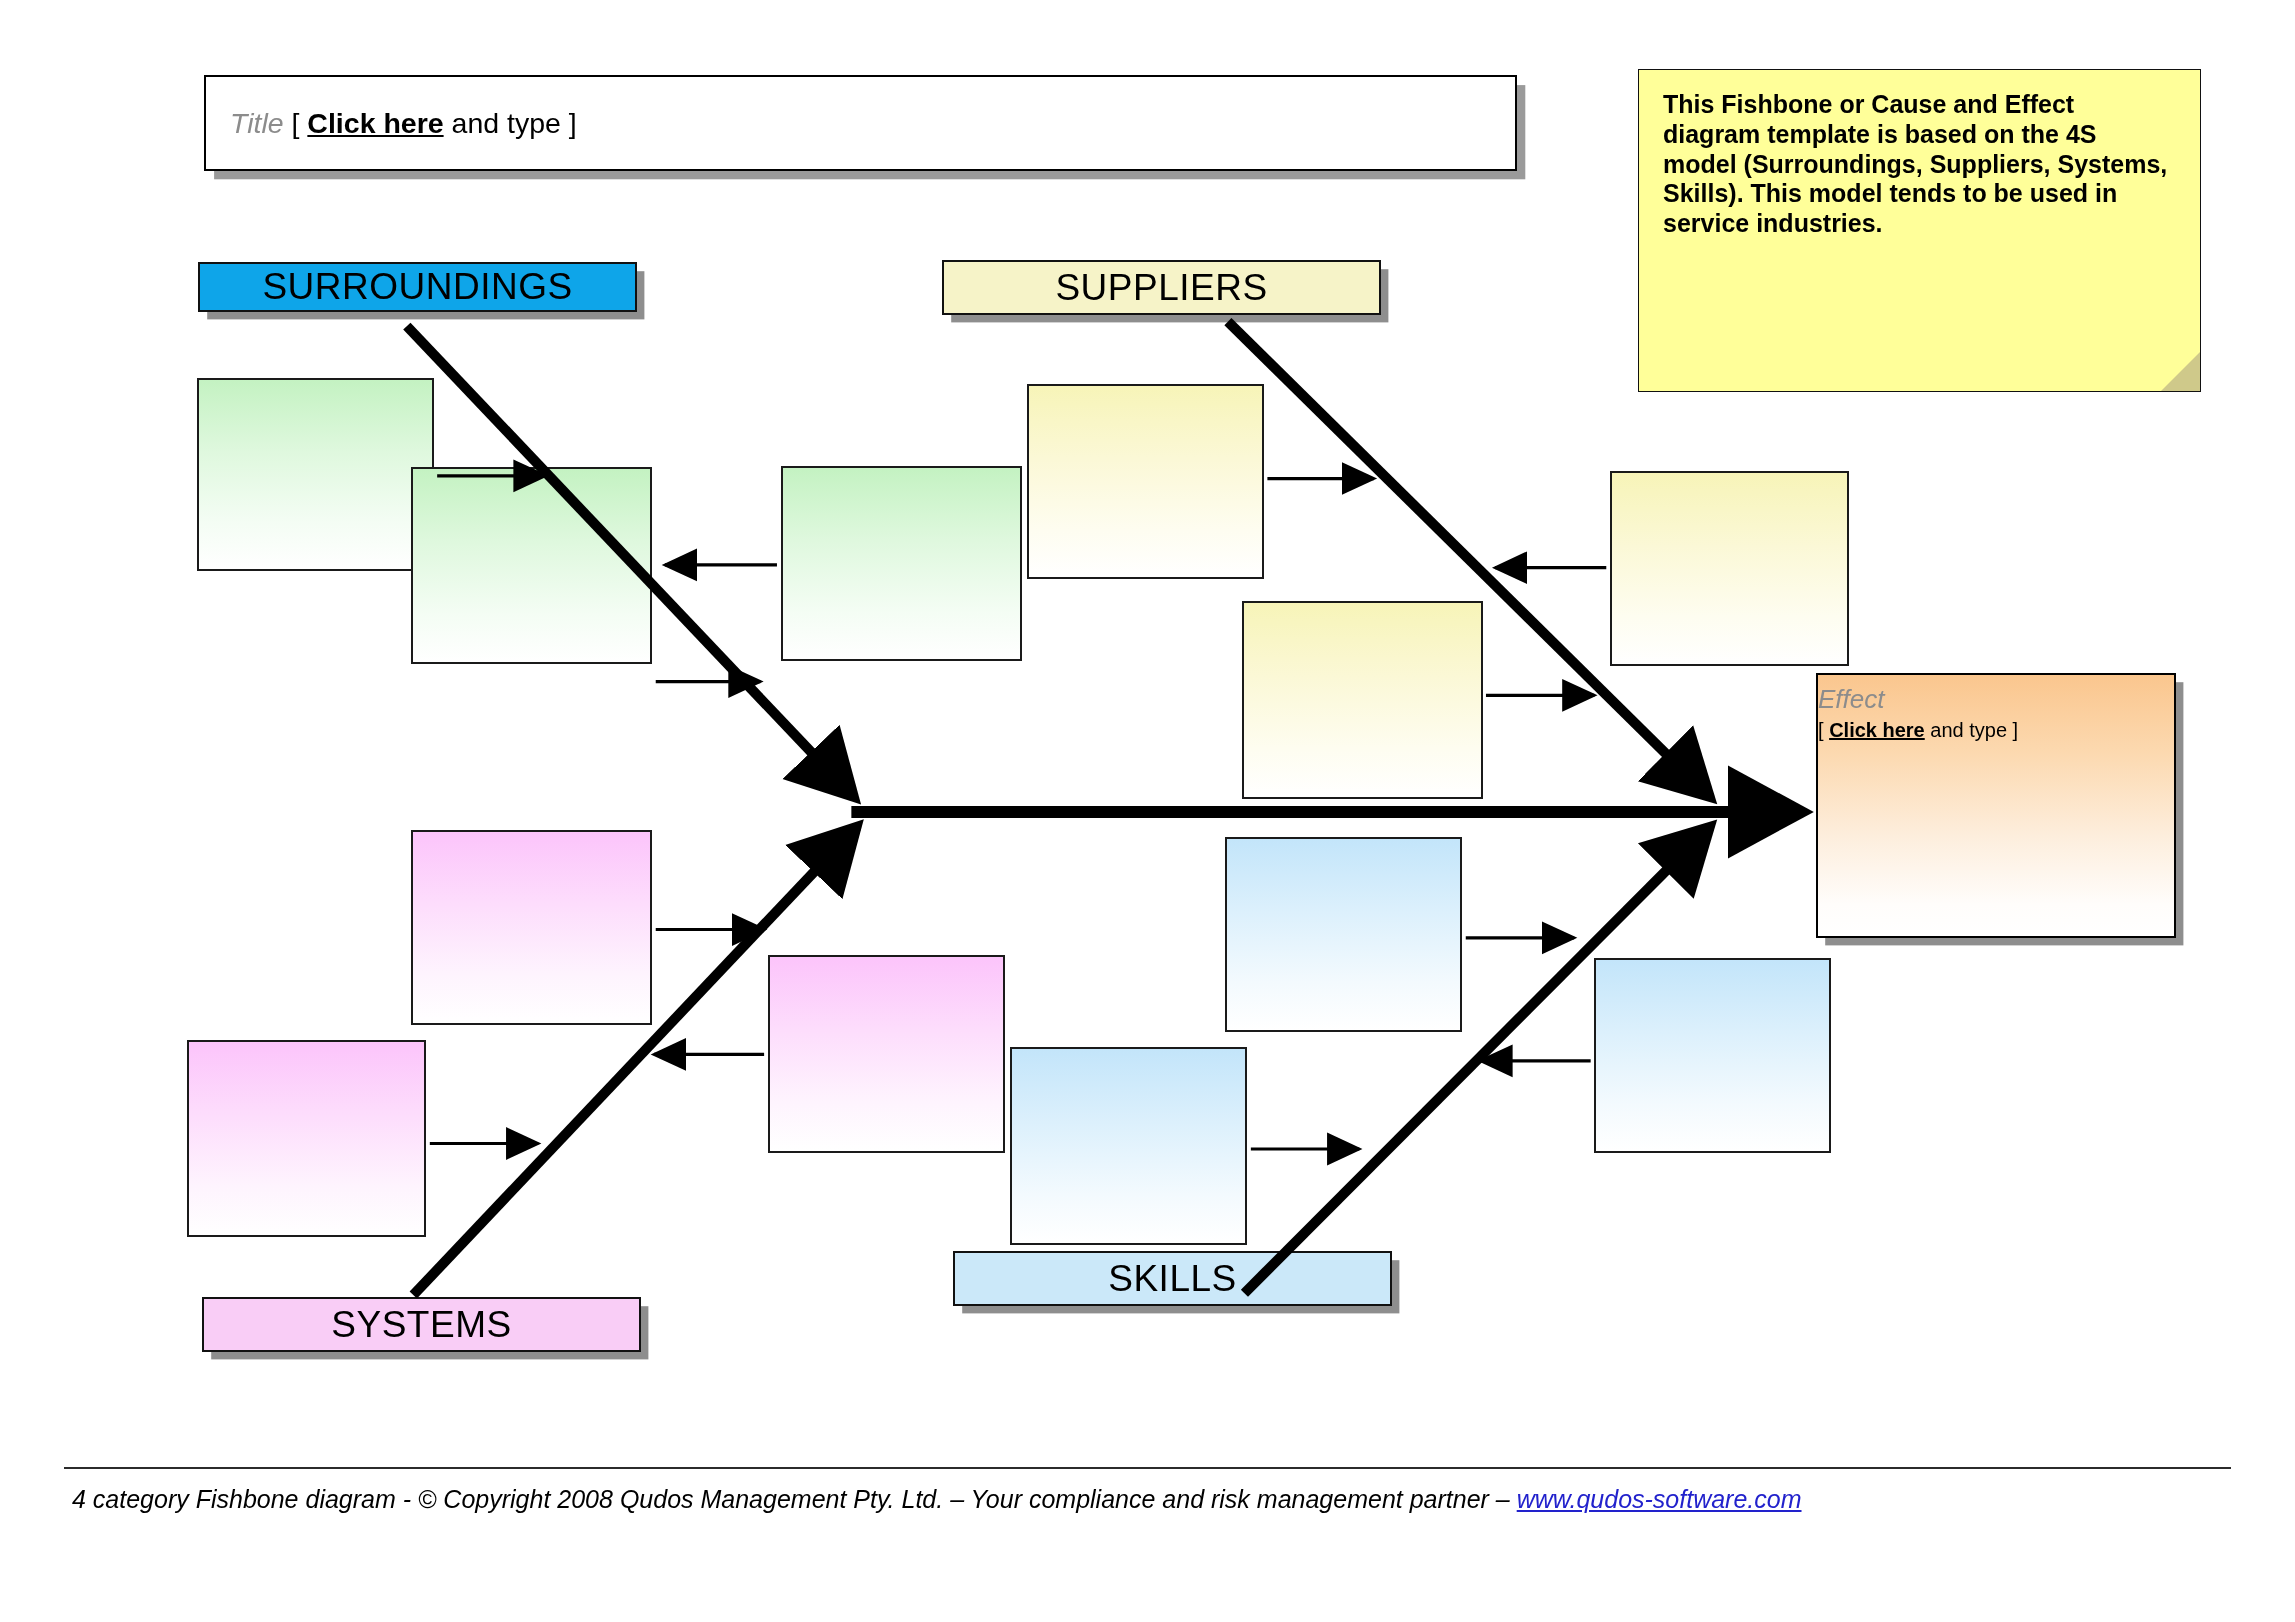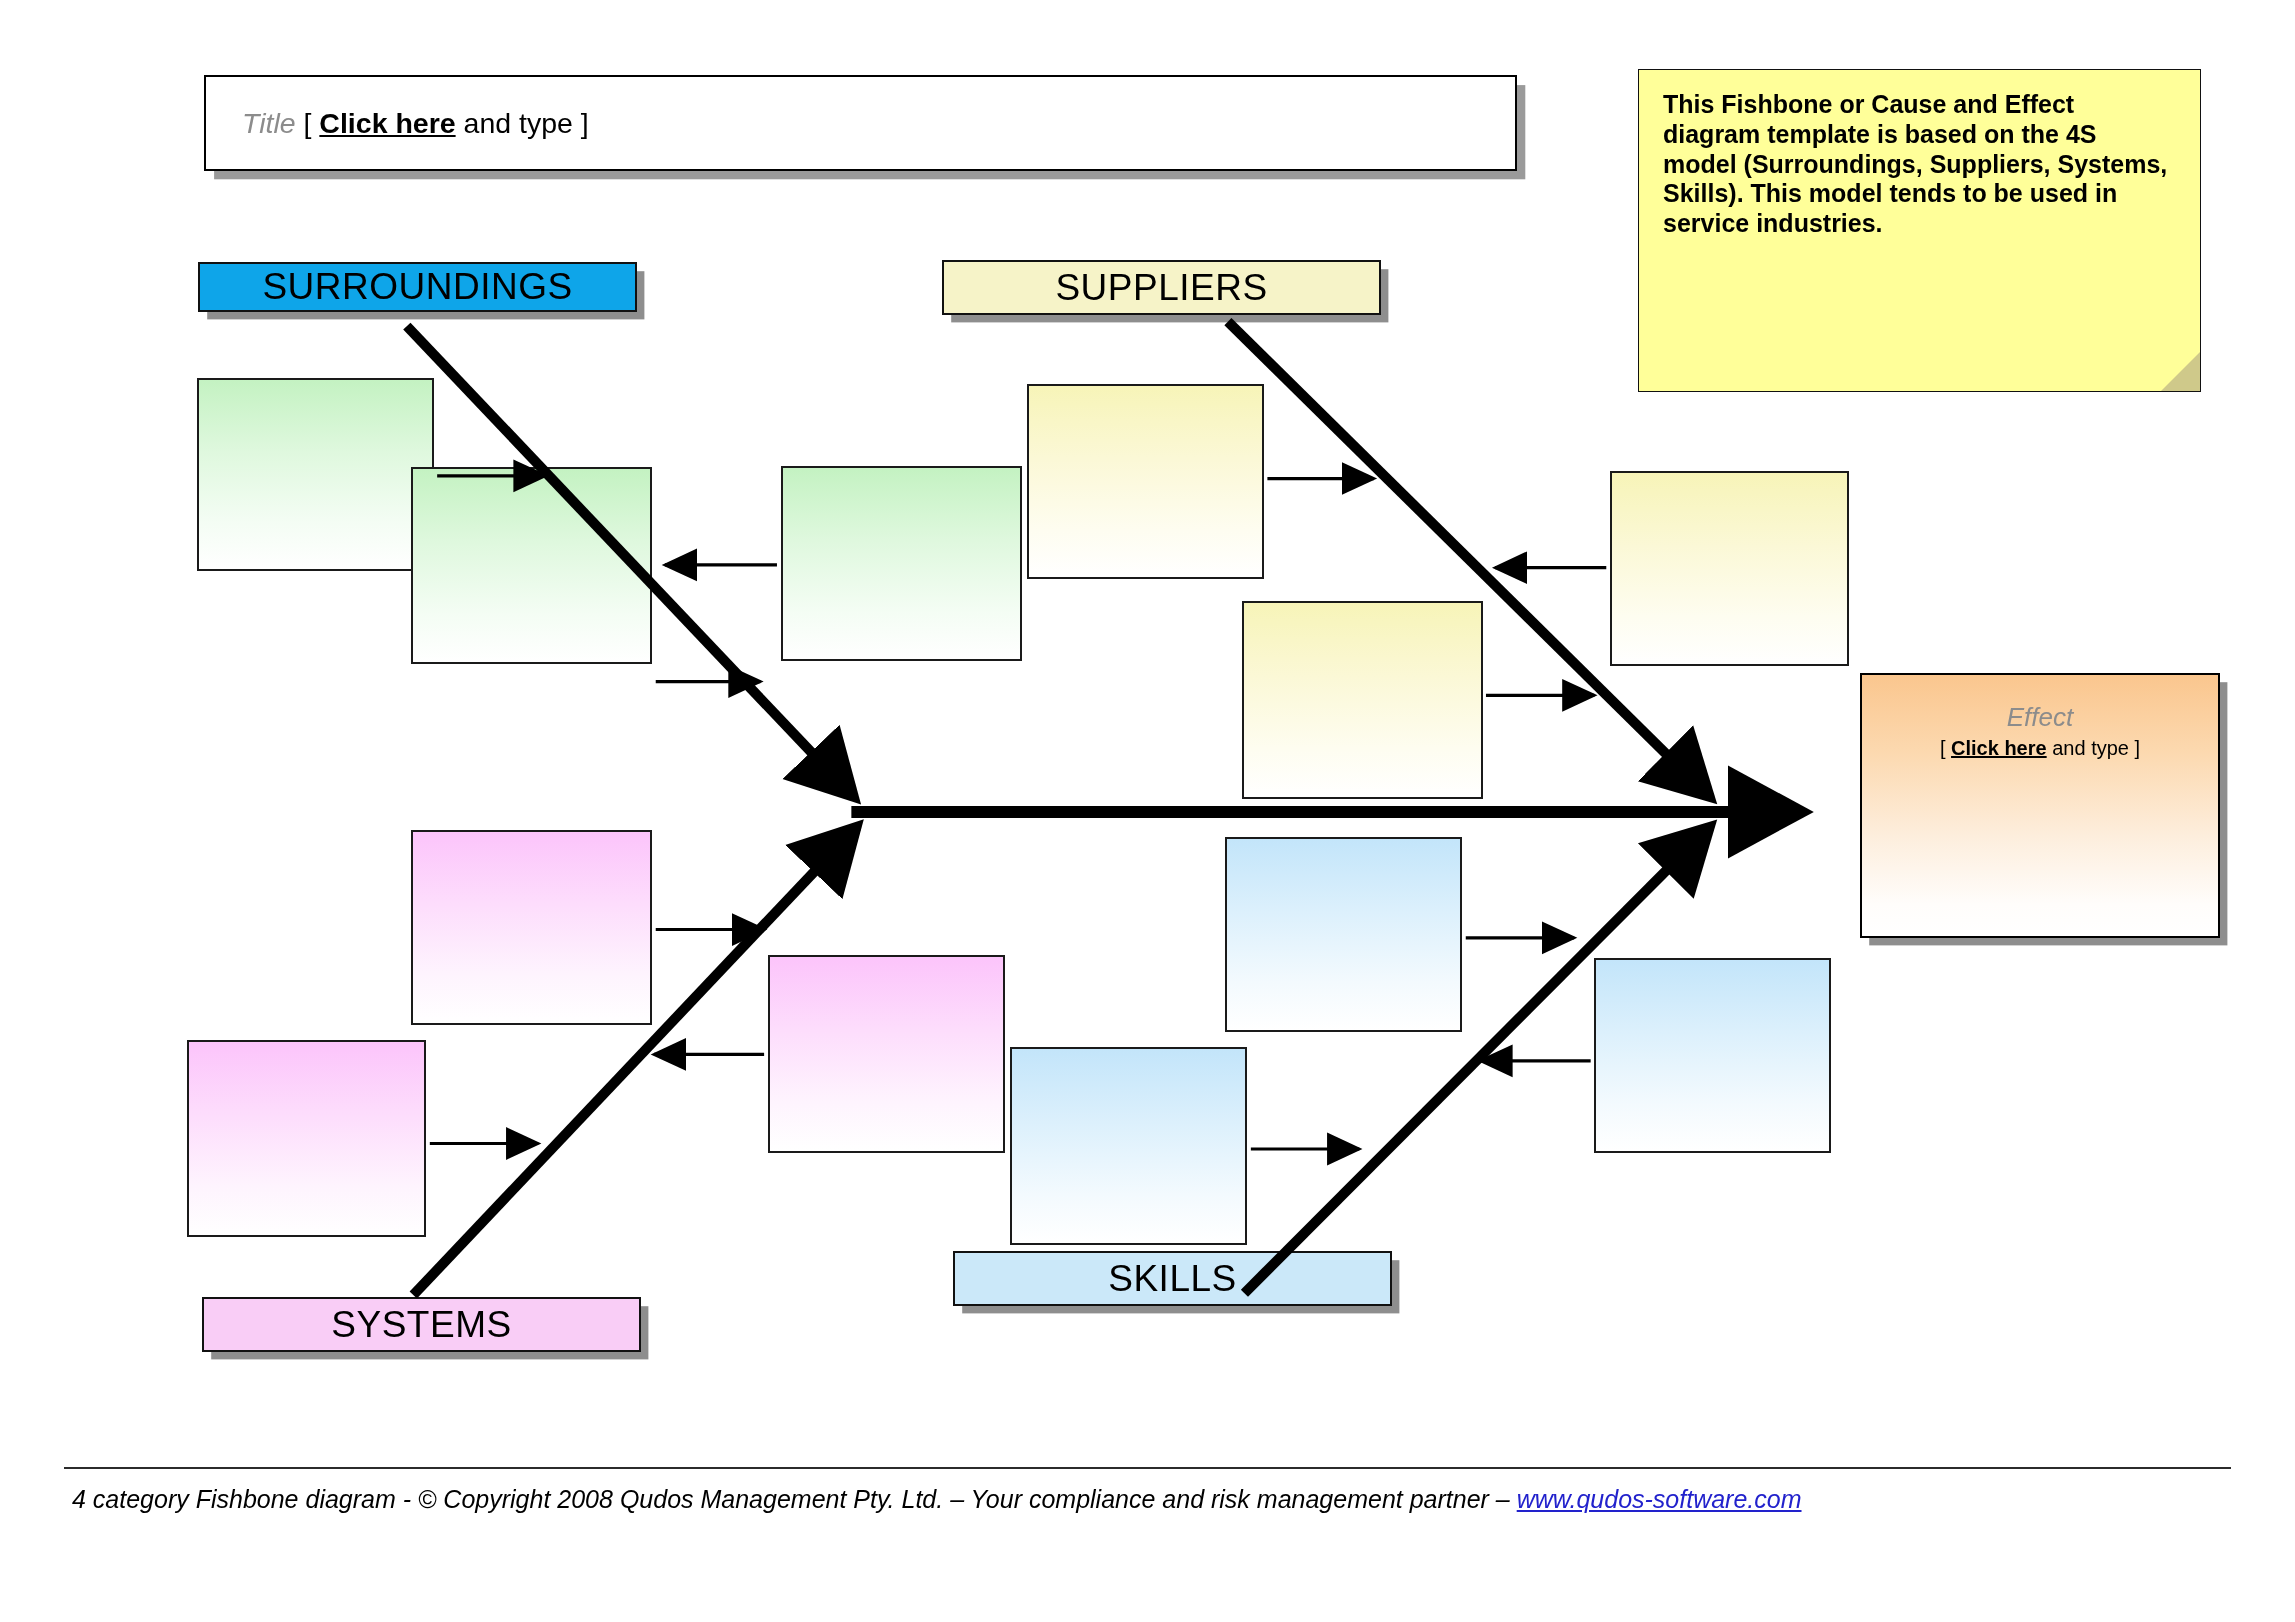--- a/index.html
+++ b/index.html
@@ -20,21 +20,21 @@
   
   #title-box {
     position: absolute;
     left: 204px; top: 75px;
     width: 1313px; height: 96px;
     background: #ffffff;
     border: 2.8px solid #000000;
     box-shadow: 9.2px 9.2px 0 -0.9px #9a9a9a;
     display: flex;
     align-items: center;
-    padding-left: 36px;
+    padding-left: 24px;
   }
   .title-text {
     font-size: 28.5px;
     color: #000000;
     white-space: nowrap;
   }
   .t-label { font-style: italic; color: #8c8c8c; }
   .t-click { font-weight: bold; text-decoration: underline; color: #000000; }
 
   
@@ -102,23 +102,22 @@
   .g-blue   { background: linear-gradient(to bottom, #c3e5fa 0%, #dcf0fc 38%, #f3fafe 75%, #ffffff 100%); }
 
   
   #effect-box {
     position: absolute;
     left: 1816px; top: 673px;
     width: 360px; height: 265px;
     border: 2.8px solid #000000;
     box-shadow: 8.3px 8.3px 0 -0.9px #8e8e8e;
     background: linear-gradient(to bottom, #fac68e 0%, #fcd9b0 30%, #fdeedd 62%, #fffdfb 88%, #ffffff 100%);
-    padding-top: 26px;
-    text-align: center;
-    margin-left: 44px;
+    padding-top: 8px;
+    text-align: left;
   }
   #effect-label {
     font-size: 26px;
     font-style: italic;
     color: #8c8c8c;
     line-height: 1.25;
   }
   #effect-click {
     font-size: 20px;
     color: #000000;

